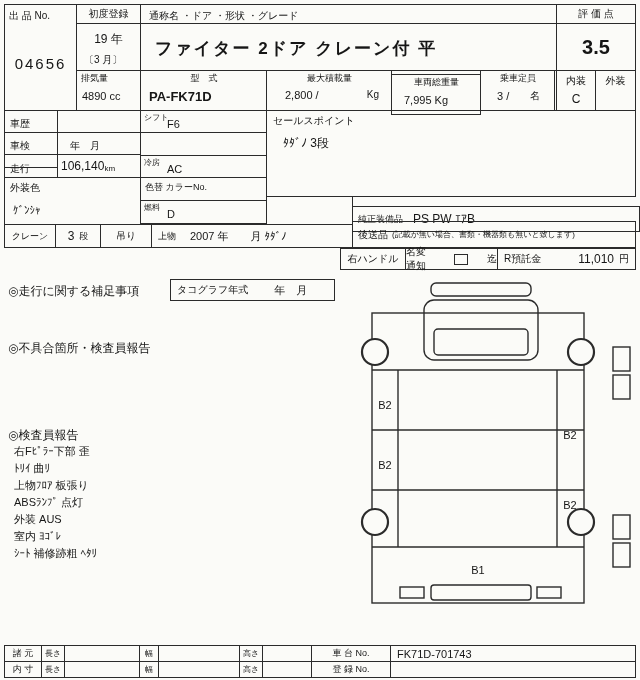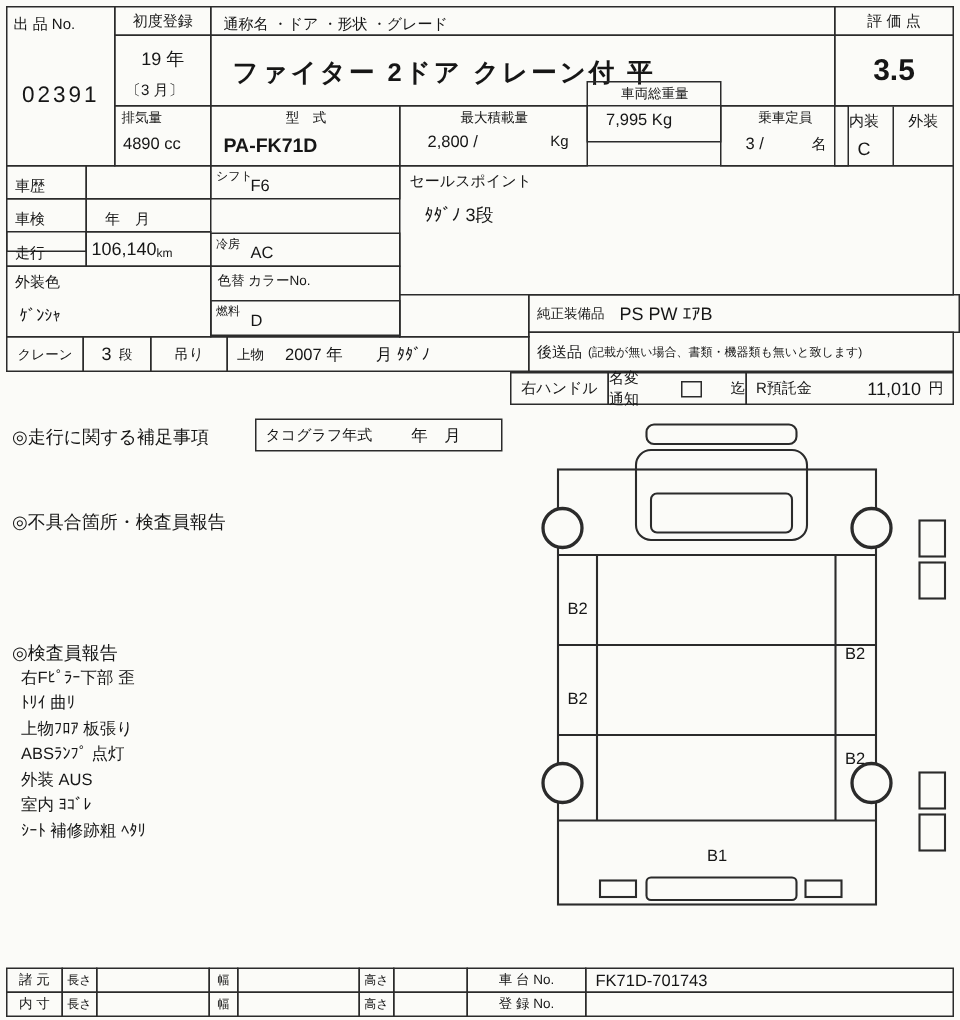--- a/index.html
+++ b/index.html
@@ -24,21 +24,21 @@
   .blankbox{display:inline-block;width:18px;height:11px;border:1px solid #2b2b2b}
   svg text{font-family:"Liberation Sans","DejaVu Sans",sans-serif}
 </style>
 </head>
 <body>
 
 <div class="sheet">
 
   <div class="bx" style="left:4px;top:4px;width:73px;height:107px">
     <div class="f10" style="padding:4px 0 0 4px">出 品 No.</div>
-    <div class="exno">02391</div>
+    <div class="exno">04656</div>
   </div>
 
   <div class="bx cfl f10" style="left:76px;top:4px;width:65px;height:20px">初度登録</div>
   <div class="bx" style="left:76px;top:23px;width:65px;height:48px">
     <div class="f12 tc" style="padding-top:7px">19 年</div>
     <div class="f10" style="padding:5px 0 0 7px">〔3 月〕</div>
   </div>
 
   <div class="bx f10" style="left:140px;top:4px;width:417px;height:20px;padding:4px 0 0 8px">通称名 ・ドア ・形状 ・グレード</div>
   <div class="bx b" style="left:140px;top:23px;width:417px;height:48px;font-size:17px;letter-spacing:2px;padding:13px 0 0 14px">ファイター 2ドア クレーン付 平</div>
@@ -54,25 +54,25 @@
     <span class="clab tc">型　式</span>
     <span class="f13 b" style="display:block;padding:5px 0 0 8px">PA-FK71D</span>
   </div>
   <div class="bx" style="left:266px;top:70px;width:126px;height:41px">
     <span class="clab tc">最大積載量</span>
     <span class="row" style="padding:5px 12px 0 18px;justify-content:space-between">
       <span class="f11">2,800 /</span>
       <span class="f10">Kg</span>
     </span>
   </div>
-  <div class="bx" style="left:391px;top:54px;width:90px;height:41px">
+  <div class="bx" style="left:391px;top:74px;width:90px;height:41px">
     <span class="clab tc">車両総重量</span>
     <span class="f11" style="display:block;padding:6px 0 0 12px">7,995 Kg</span>
   </div>
-  <div class="bx" style="left:480px;top:70px;width:86px;height:41px">
+  <div class="bx" style="left:480px;top:70px;width:75px;height:41px">
     <span class="clab tc">乗車定員</span>
     <span class="row" style="padding:5px 14px 0 16px;justify-content:space-between">
       <span class="f11">3 /</span>
       <span class="f10">名</span>
     </span>
   </div>
   <div class="bx" style="left:556px;top:70px;width:80px;height:41px;display:flex">
     <div style="width:50%;border-right:1px solid #2b2b2b">
       <div class="f10 tc" style="padding-top:3px">内装</div>
       <div class="f12 tc" style="padding-top:4px">C</div>
@@ -112,21 +112,21 @@
     <div class="f11" style="padding:9px 0 0 8px">ｹﾞﾝｼｬ</div>
   </div>
   <div class="bx f9" style="left:140px;top:177px;width:127px;height:48px;padding:3px 0 0 4px">色替 カラーNo.</div>
 
   <div class="bx" style="left:266px;top:110px;width:370px;height:87px">
     <div class="f10" style="padding:3px 0 0 6px">セールスポイント</div>
     <div class="f12" style="padding:7px 0 0 16px">ﾀﾀﾞﾉ 3段</div>
   </div>
   <div class="bx ntb" style="left:266px;top:196px;width:87px;height:29px"></div>
 
-  <div class="bx row" style="left:352px;top:196px;width:288px;height:26px;padding-left:5px">
+  <div class="bx row" style="left:352px;top:206px;width:288px;height:26px;padding-left:5px">
     <span class="f9">純正装備品</span>
     <span class="f12" style="margin-left:10px">PS PW ｴｱB</span>
   </div>
   <div class="bx row" style="left:352px;top:221px;width:284px;height:27px;padding-left:5px">
     <span class="f10">後送品</span>
     <span class="f8" style="margin-left:4px">(記載が無い場合、書類・機器類も無いと致します)</span>
   </div>
 
   <div class="bx cfl f9" style="left:4px;top:224px;width:52px;height:24px">クレーン</div>
   <div class="bx cfl" style="left:55px;top:224px;width:46px;height:24px;gap:5px">

